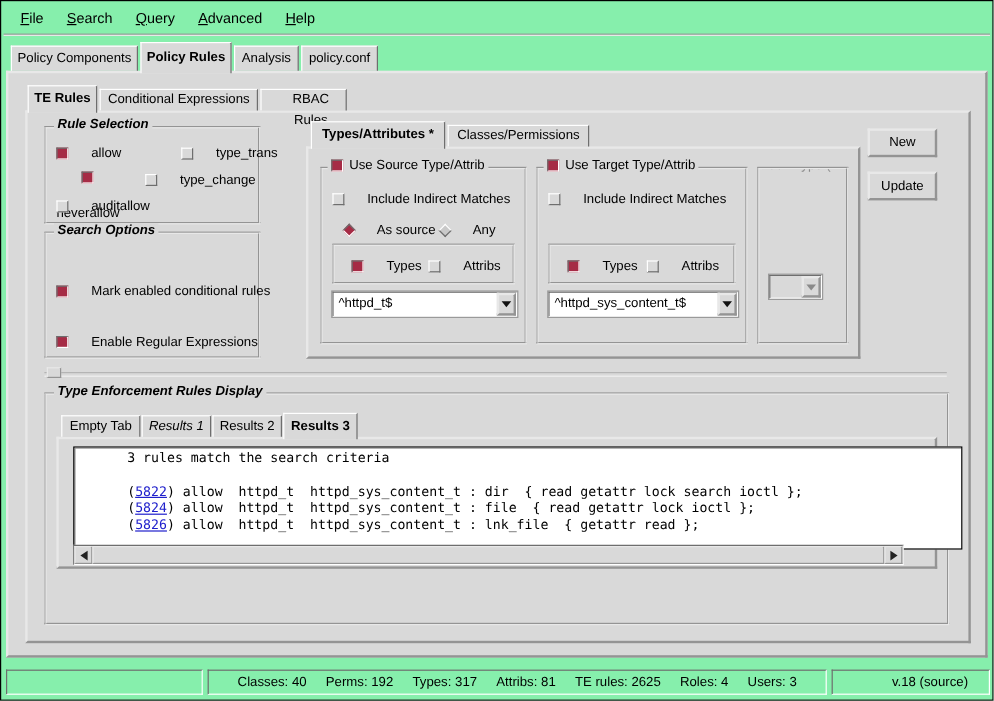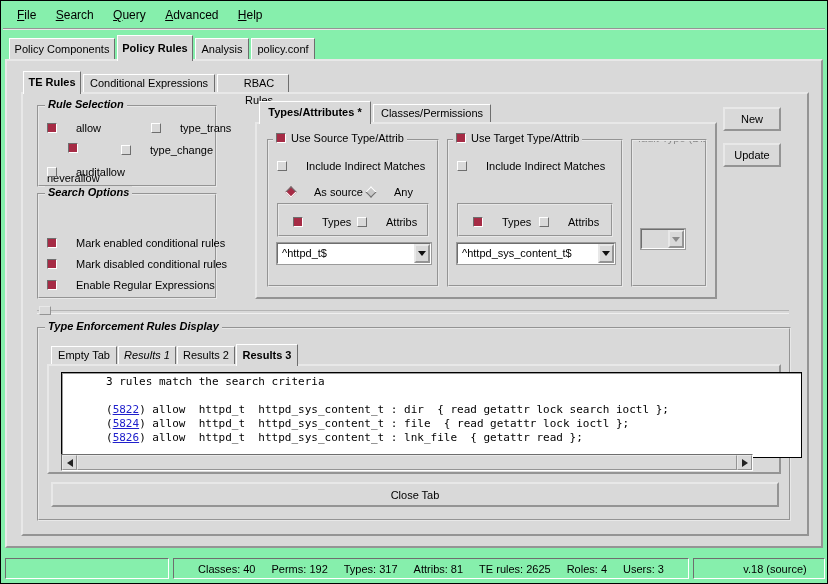--- a/index.html
+++ b/index.html
@@ -128,24 +128,20 @@
       <span class="olabel">type_change</span>
     </div>
   </div>
 
   <div class="group" style="left:36px; top:192px; width:180px; height:106px;">
     <span class="gtitle">Search Options</span>
     <div class="opt" style="left:8px; top:41px;">
       <span class="check on" style="background: rgb(166, 43, 69);"></span>
       <span class="olabel">Mark enabled conditional rules</span>
     </div>
-    <div class="opt" style="left:8px; top:62px;">
-      <span class="check on" style="background: rgb(166, 43, 69);"></span>
-      <span class="olabel">Mark disabled conditional rules</span>
-    </div>
     <div class="opt" style="left:8px; top:83px;">
       <span class="check on" style="background: rgb(166, 43, 69);"></span>
       <span class="olabel">Enable Regular Expressions</span>
     </div>
   </div>
 
   <div class="frame" style="left:254px; top:121px; width:462px; height:177px;"></div>
   <div class="tab sel" style="left:258px; top:100px; width:112px; height:23px; line-height:21px; border-bottom:none;">Types/Attributes *</div>
   <div class="tab unsel" style="left:372px; top:103px; width:118px; height:18px; line-height:17px;">Classes/Permissions</div>
 
@@ -245,21 +241,20 @@
   <div class="hscroll" style="left:60px; top:453px; width:690px; height:15px;">
     <span class="sb-btn">
         <span class="tri-left"></span>
       </span>
     <span class="sb-thumb"></span>
     <span class="sb-btn">
         <span class="tri-right"></span>
       </span>
   </div>
 
-  <div class="btn" style="left:50px; top:481px; width:728px; height:25px;">Close Tab</div>
 
   <div class="statcell" style="left:4px; top:557px; width:164px; height:21px;"></div>
   <div class="statcell" style="left:172px; top:557px; width:516px; height:21px;">
     <span class="statgroup">
       <span>Classes: 40</span>
       <span>Perms: 192</span>
       <span>Types: 317</span>
       <span>Attribs: 81</span>
       <span>TE rules: 2625</span>
       <span>Roles: 4</span>

